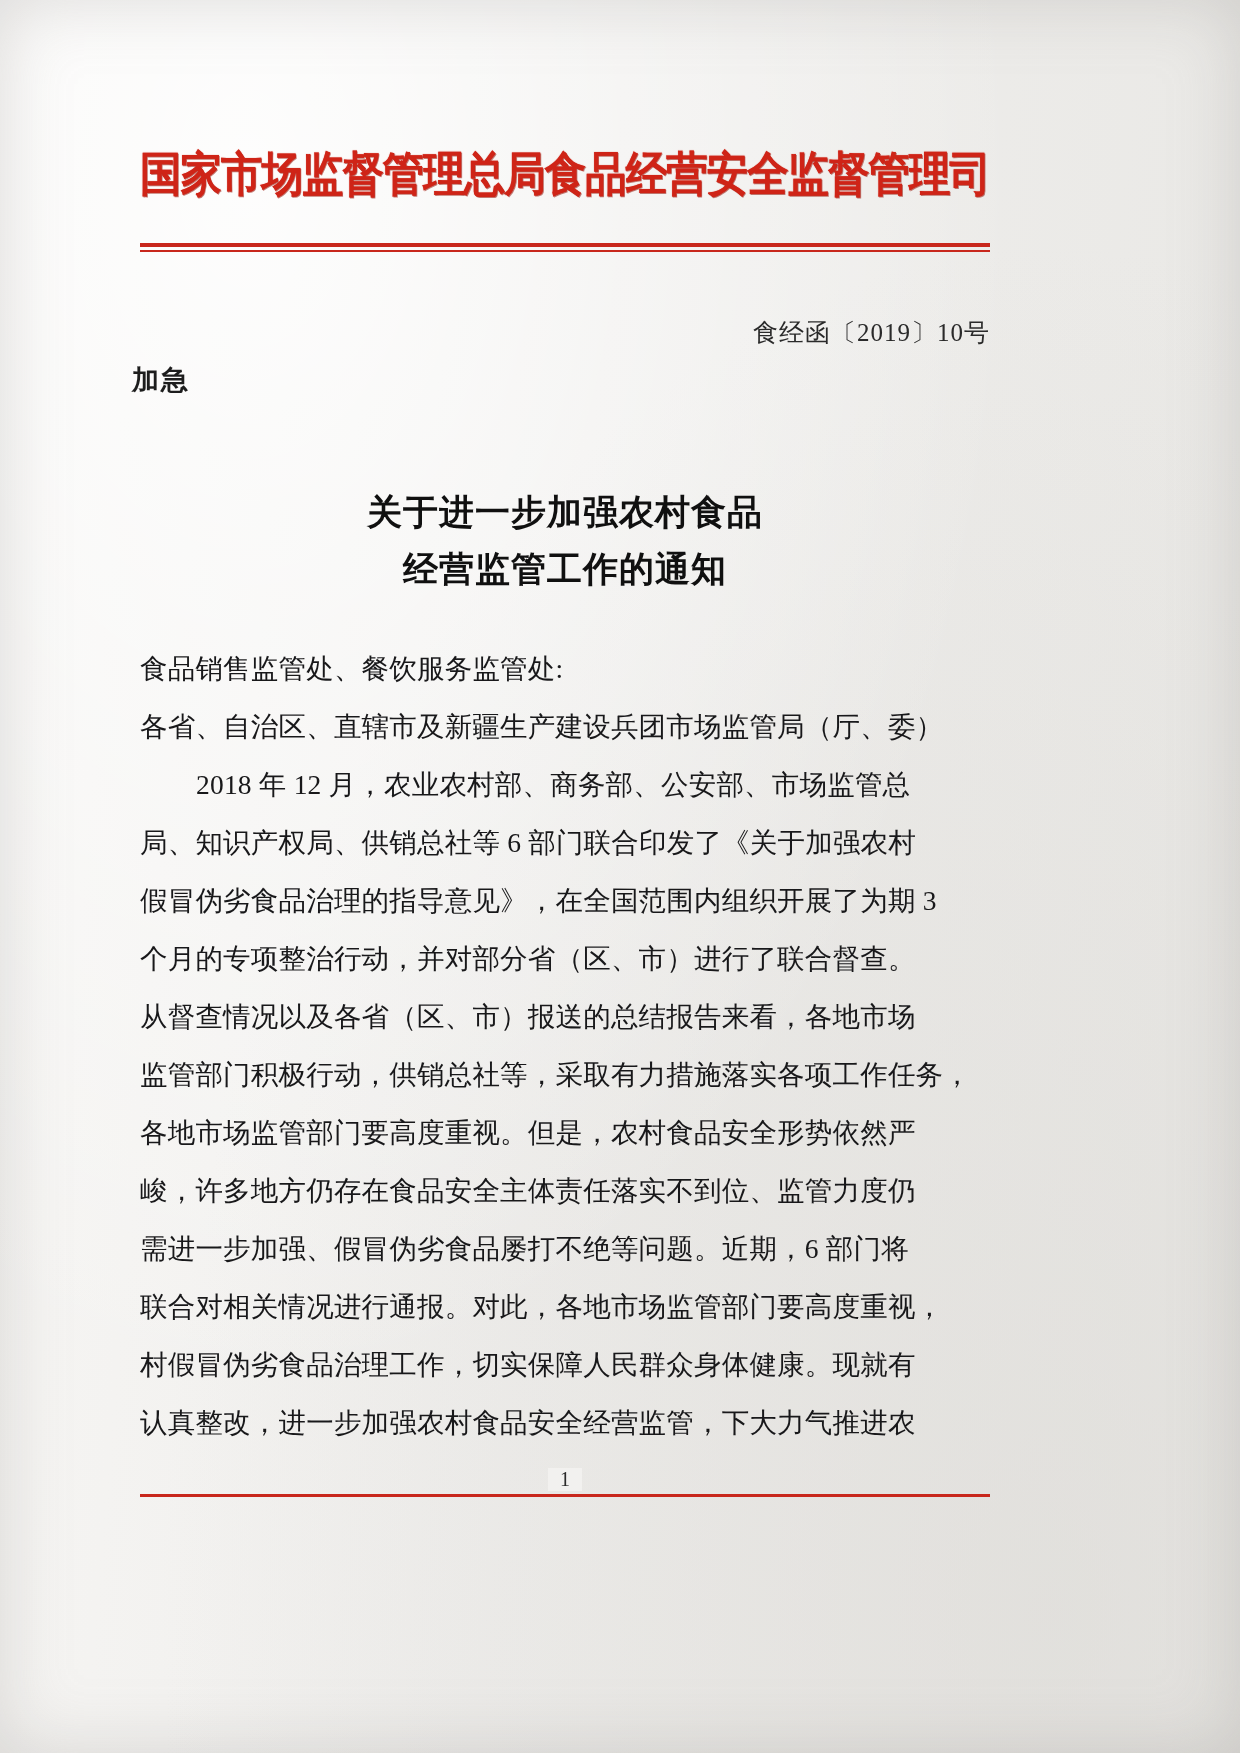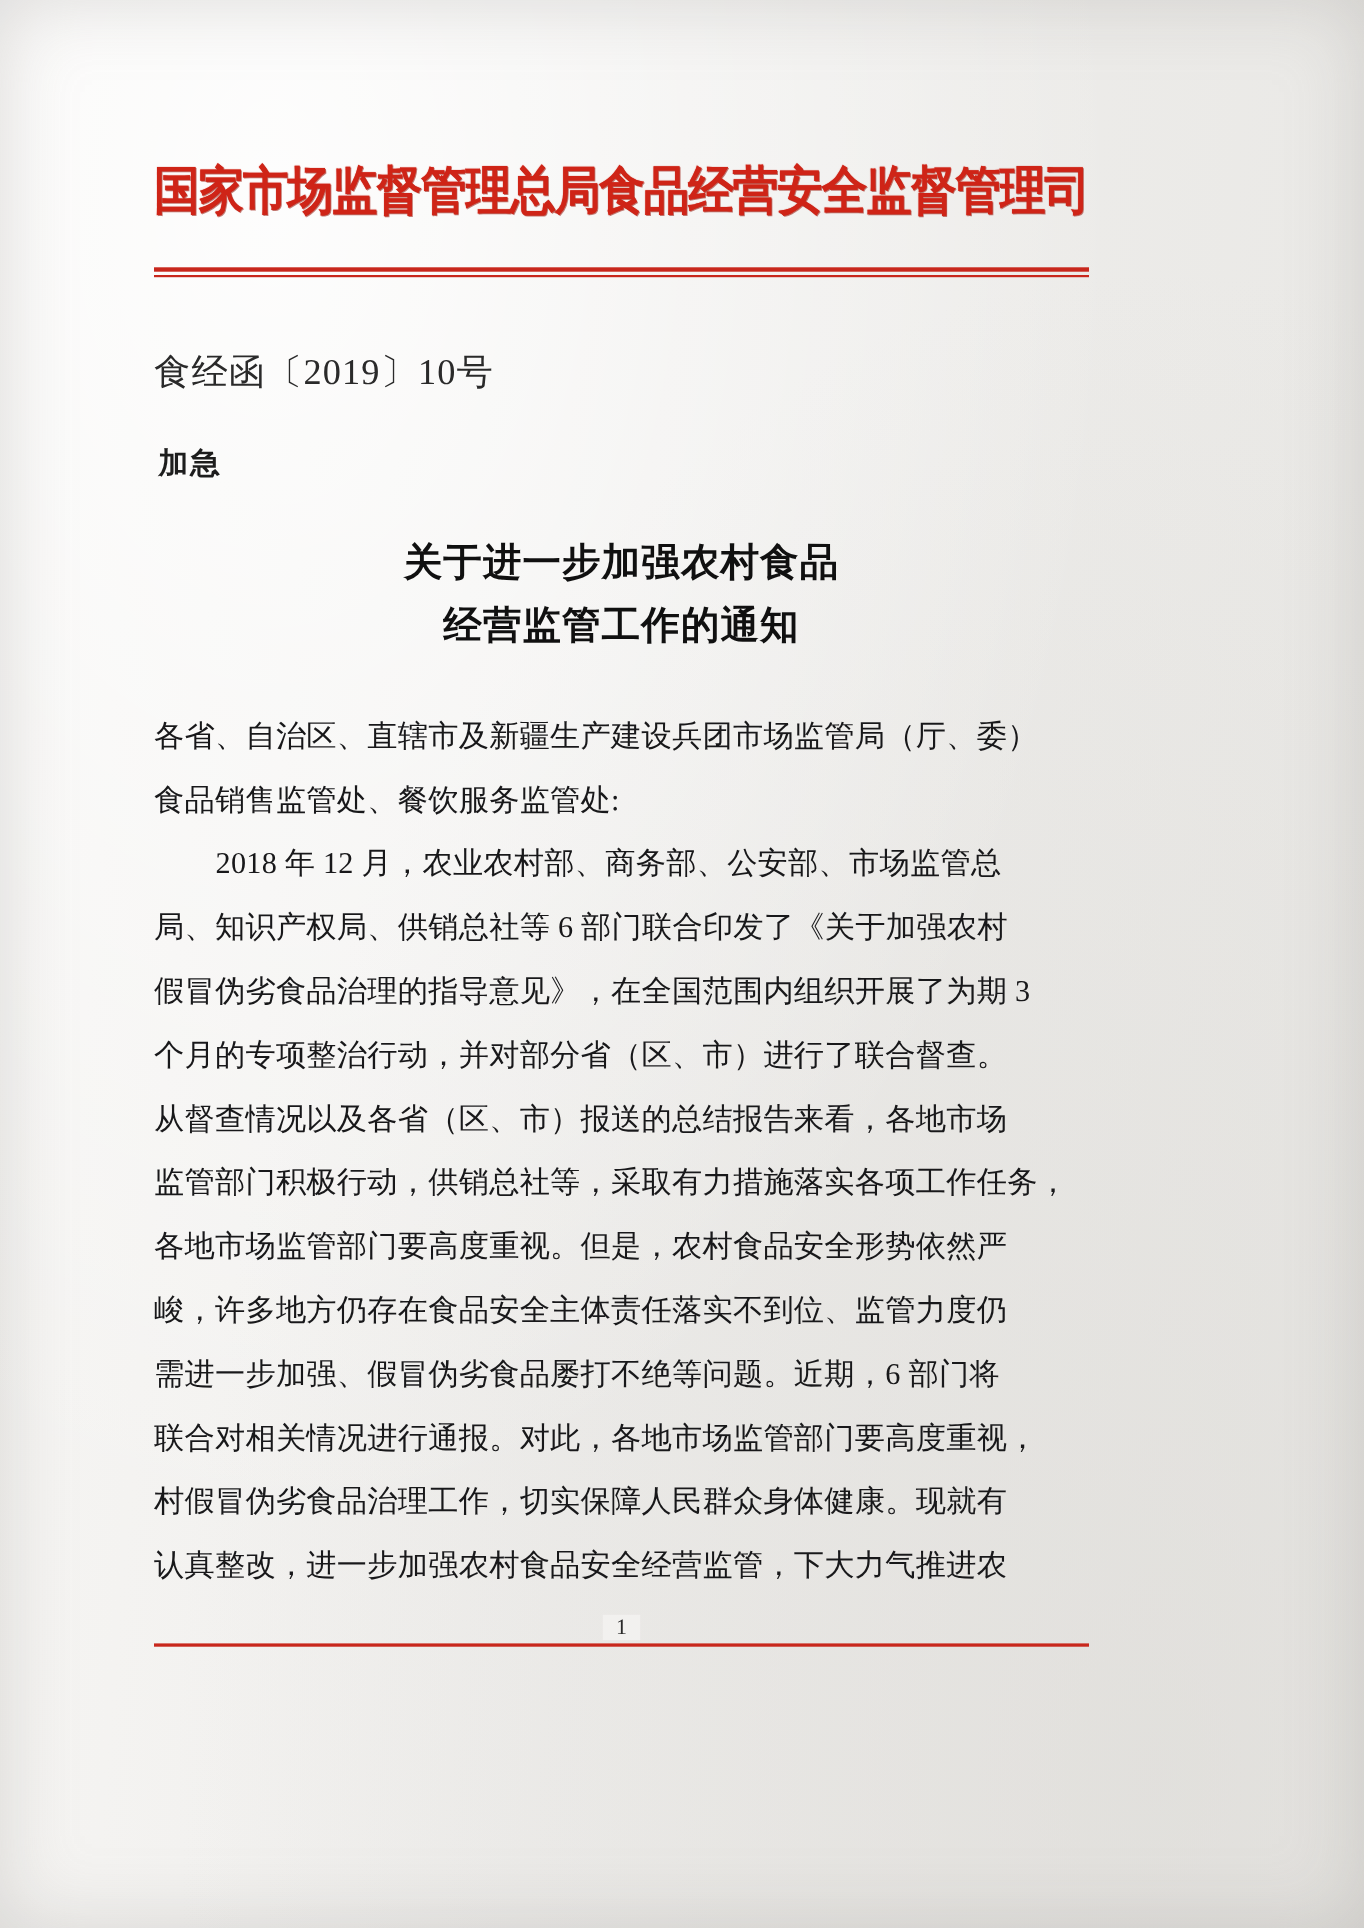--- a/index.html
+++ b/index.html
@@ -77,37 +77,37 @@
     height: 2px;
     background: #c8271c;
   }
 
   
   .doc-number {
     position: absolute;
     left: 140px;
     top: 316px;
     width: 850px;
-    font-family: "Liberation Serif", "DejaVu Serif", serif;
-    font-size: 33px;
+    text-align: right;
+    font-family: "Liberation Serif", "DejaVu Serif", serif;
+    font-size: 25px;
     color: #2a2a2a;
     letter-spacing: 1px;
   }
 
   
   .urgency {
     position: absolute;
-    left: 144px;
+    left: 132px;
     top: 362px;
     font-family: "Liberation Serif", "DejaVu Serif", serif;
     font-size: 27px;
     font-weight: 600;
     color: #1d1d1d;
     letter-spacing: 2px;
-    margin-top: 41px;
   }
 
   
   .doc-title {
     position: absolute;
     left: 140px;
     top: 468px;
     width: 850px;
     text-align: center;
     margin-top: 16px;
@@ -185,22 +185,22 @@
     <div class="doc-number">食经函〔2019〕10号</div>
 
     <div class="urgency">加急</div>
 
     <div class="doc-title">
       <div class="tline">关于进一步加强农村食品</div>
       <div class="tline">经营监管工作的通知</div>
     </div>
 
     <div class="body-block">
+      <div class="body-line">食品销售监管处、餐饮服务监管处:</div>
       <div class="body-line">各省、自治区、直辖市及新疆生产建设兵团市场监管局（厅、委）</div>
-      <div class="body-line">食品销售监管处、餐饮服务监管处:</div>
 
       <div class="body-line indent">2018 年 12 月，农业农村部、商务部、公安部、市场监管总</div>
       <div class="body-line">局、知识产权局、供销总社等 6 部门联合印发了《关于加强农村</div>
       <div class="body-line">假冒伪劣食品治理的指导意见》，在全国范围内组织开展了为期 3</div>
       <div class="body-line">个月的专项整治行动，并对部分省（区、市）进行了联合督查。</div>
       <div class="body-line">从督查情况以及各省（区、市）报送的总结报告来看，各地市场</div>
       <div class="body-line">监管部门积极行动，供销总社等，采取有力措施落实各项工作任务，</div>
       <div class="body-line">各地市场监管部门要高度重视。但是，农村食品安全形势依然严</div>
       <div class="body-line">峻，许多地方仍存在食品安全主体责任落实不到位、监管力度仍</div>
       <div class="body-line">需进一步加强、假冒伪劣食品屡打不绝等问题。近期，6 部门将</div>

